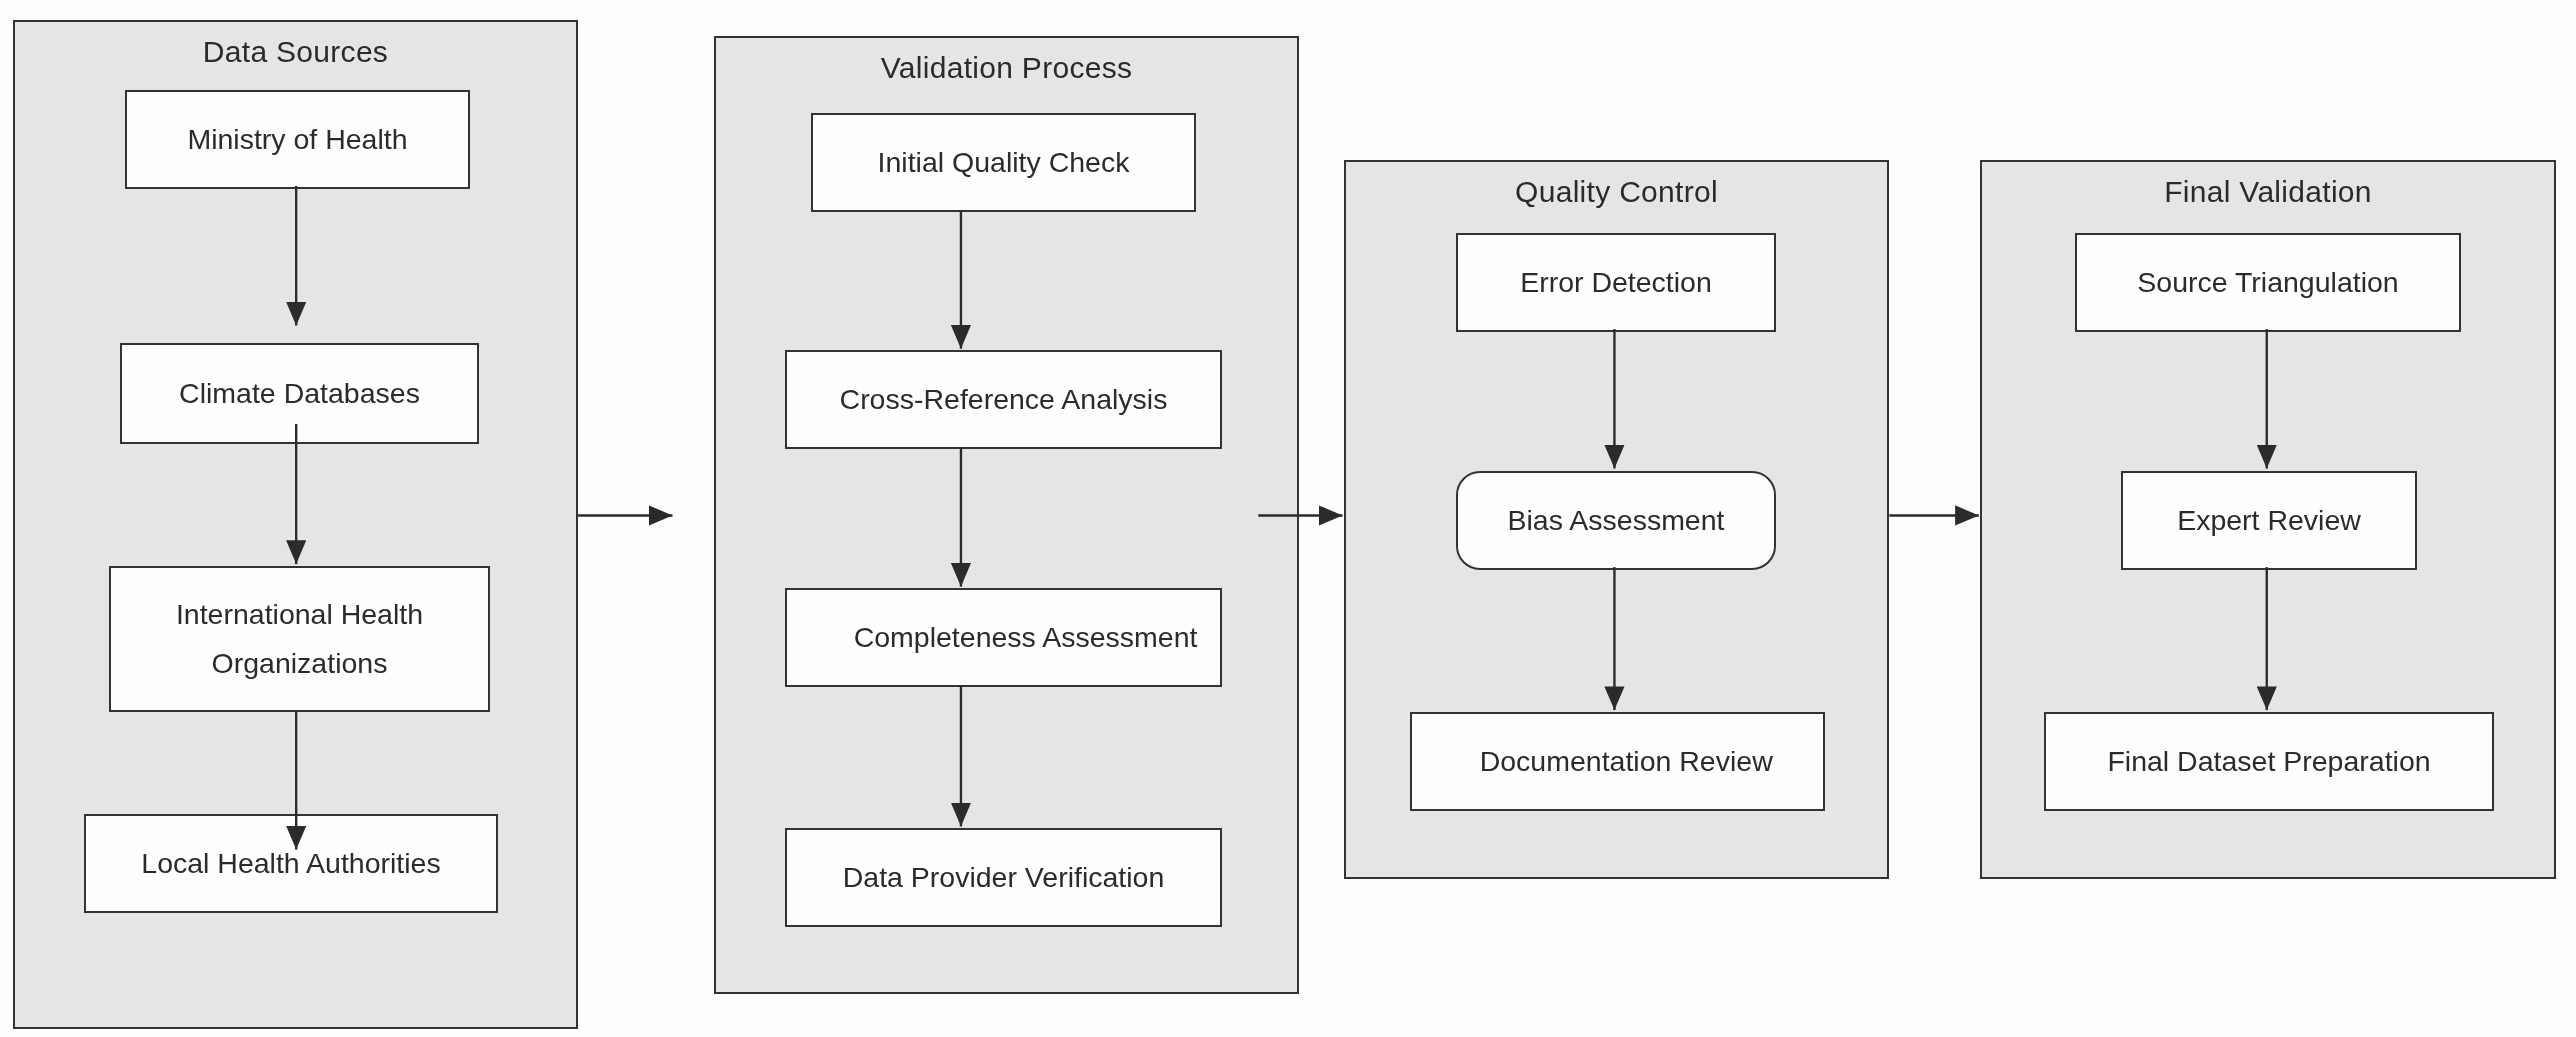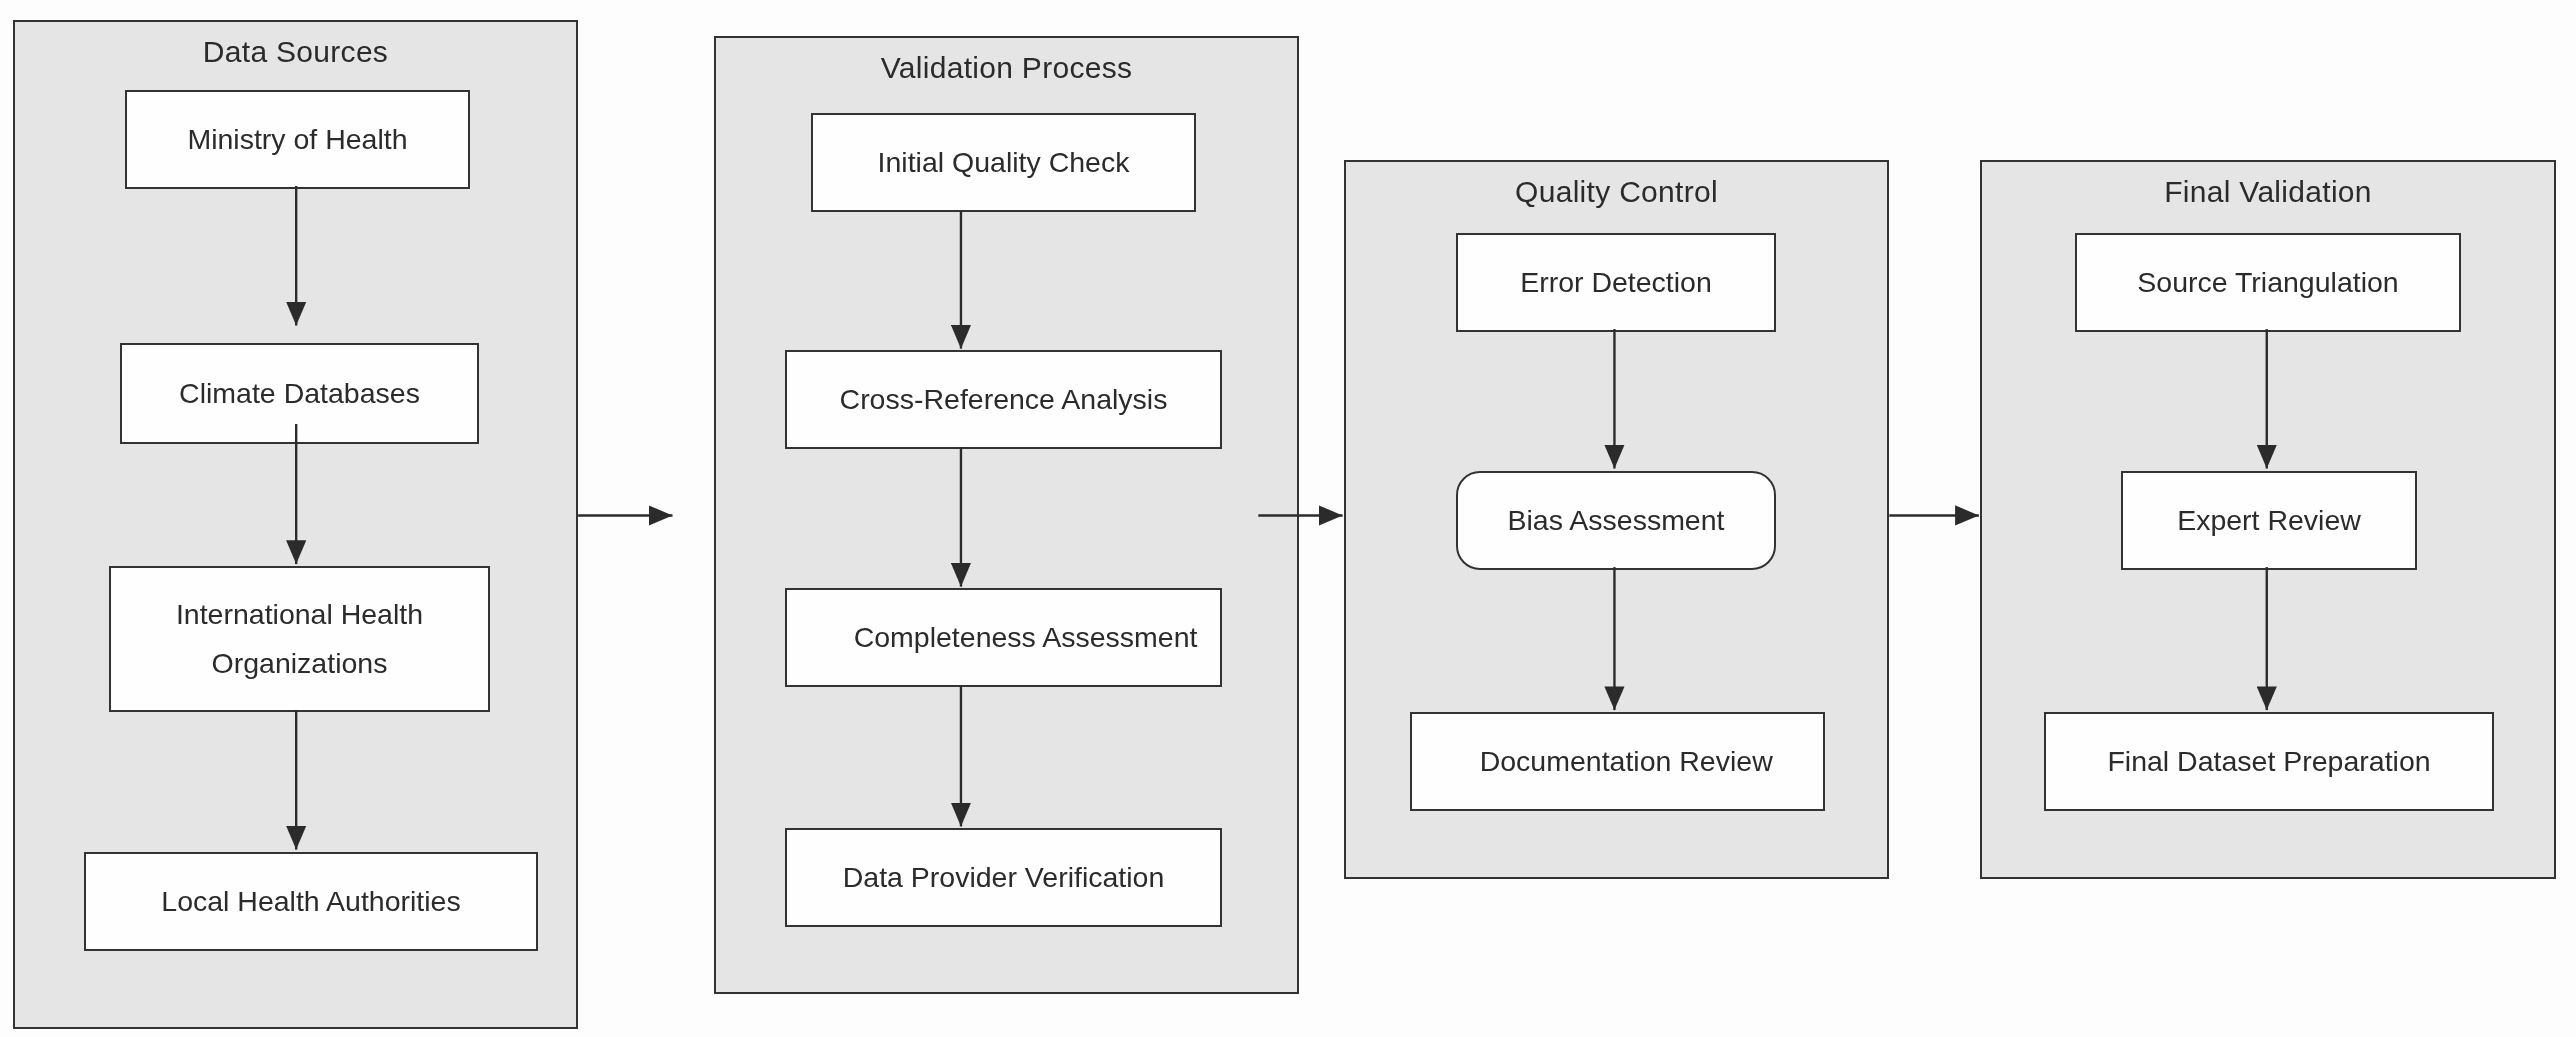--- a/index.html
+++ b/index.html
@@ -62,21 +62,21 @@
     <div class="group-title">Data Sources</div>
     <div class="node" style="left:110px; top:68px; width:345px; height:99px;">
       <span>Ministry of Health</span>
     </div>
     <div class="node" style="left:105px; top:306px; width:359px; height:101px;margin-top:15px;">
       <span>Climate Databases</span>
     </div>
     <div class="node" style="left:94px; top:544px; width:381px; height:146px;">
       <span>International Health Organizations</span>
     </div>
-    <div class="node" style="left:69px; top:830px; width:454px; height:99px;">
+    <div class="node" style="left:69px; top:792px; width:414px; height:99px;">
       <span>Local Health Authorities</span>
     </div>
   </section>
 
   <section class="group" style="left:674px; top:36px; width:585px; height:958px;margin-left:40px;">
     <div class="group-title">Validation Process</div>
     <div class="node" style="left:95px; top:75px; width:385px; height:99px;">
       <span>Initial Quality Check</span>
     </div>
     <div class="node" style="left:69px; top:312px; width:437px; height:99px;">

